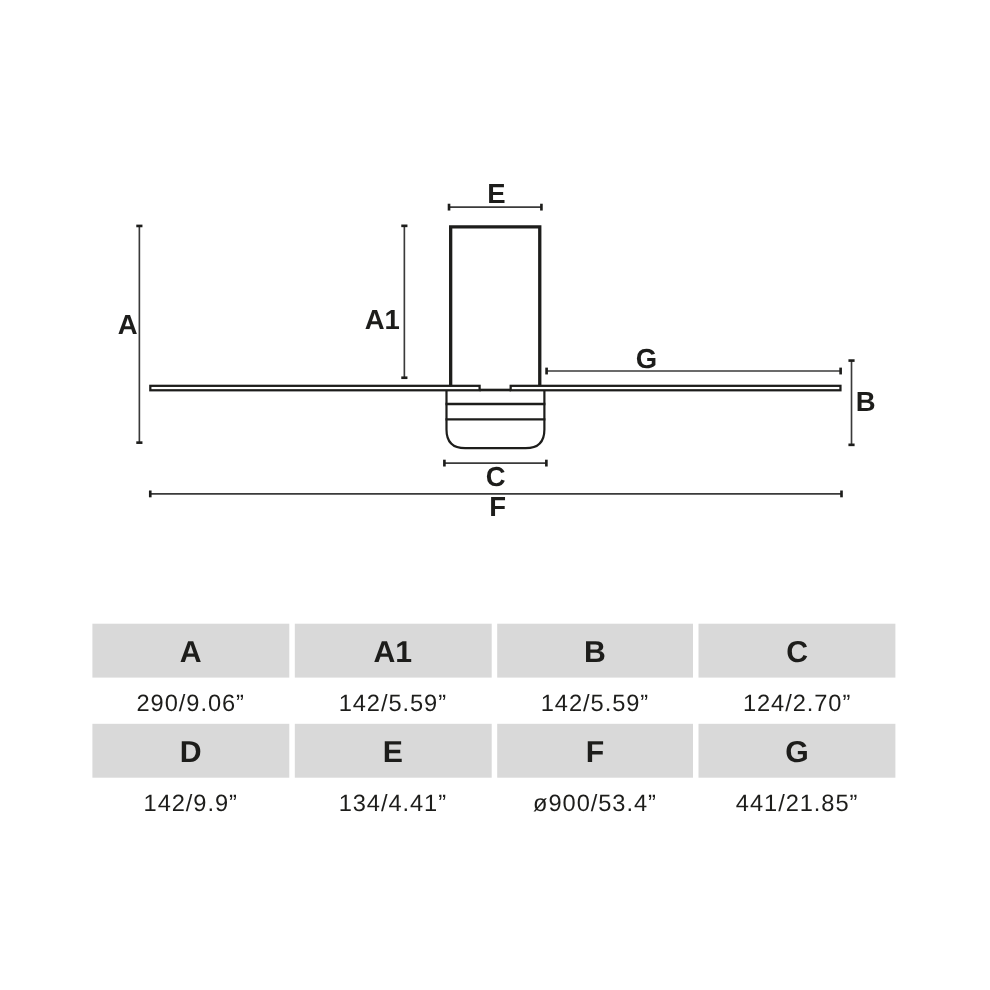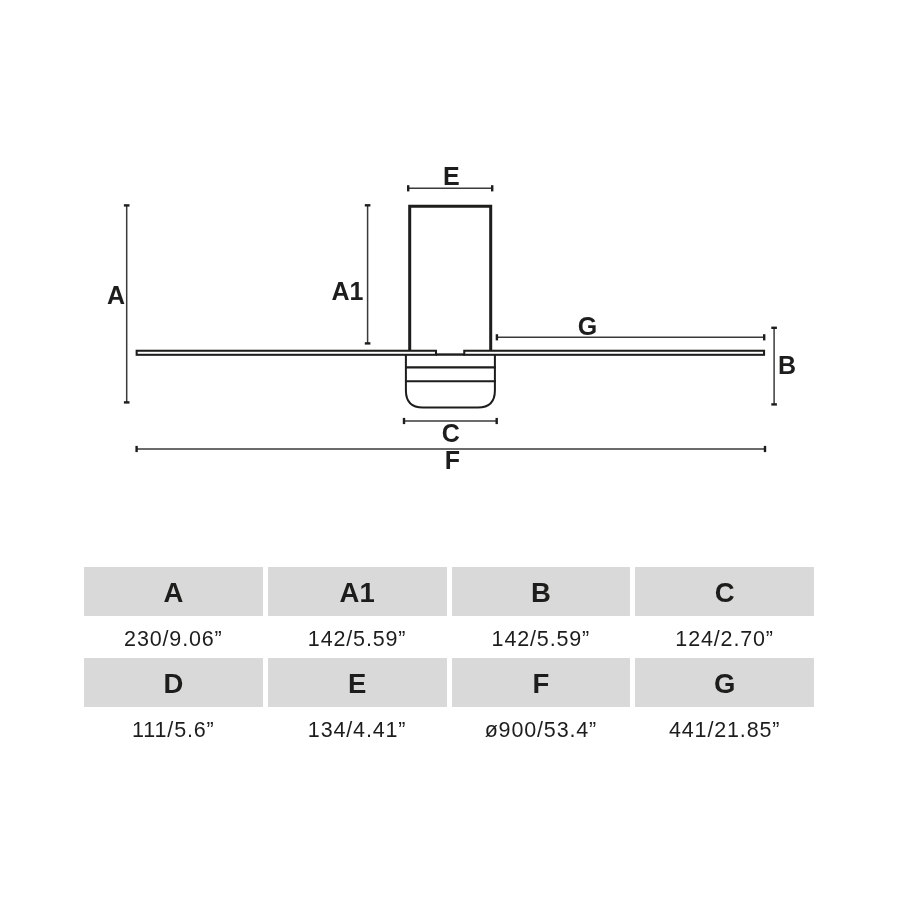--- a/index.html
+++ b/index.html
@@ -65,30 +65,30 @@
   </g>
 </svg>
 <div id="tbl">
   <div class="row hdr">
       <div class="cell">A</div>
       <div class="cell">A1</div>
       <div class="cell">B</div>
       <div class="cell">C</div>
     </div>
   <div class="row val">
-      <div class="cell">230/9.06”</div>
+      <div class="cell">290/9.06”</div>
       <div class="cell">142/5.59”</div>
       <div class="cell">142/5.59”</div>
       <div class="cell">124/2.70”</div>
     </div>
   <div class="row hdr">
       <div class="cell">D</div>
       <div class="cell">E</div>
       <div class="cell">F</div>
       <div class="cell">G</div>
     </div>
   <div class="row val">
-      <div class="cell">111/5.6”</div>
+      <div class="cell">142/9.9”</div>
       <div class="cell">134/4.41”</div>
       <div class="cell">ø900/53.4”</div>
       <div class="cell">441/21.85”</div>
     </div>
 </div>
 
 </body></html>

